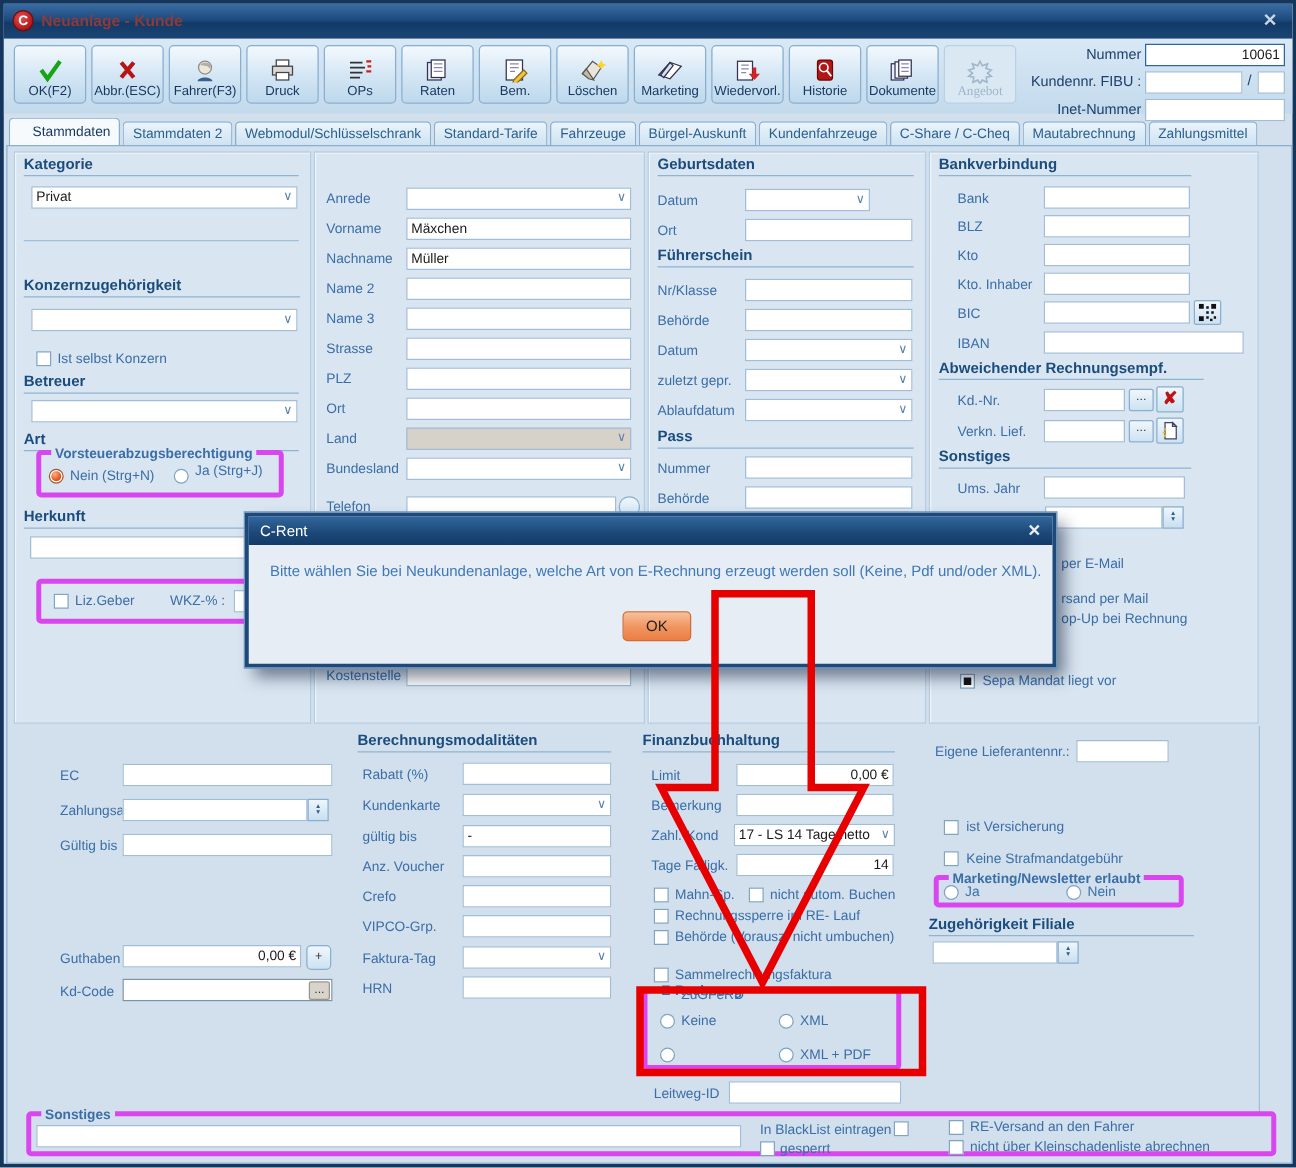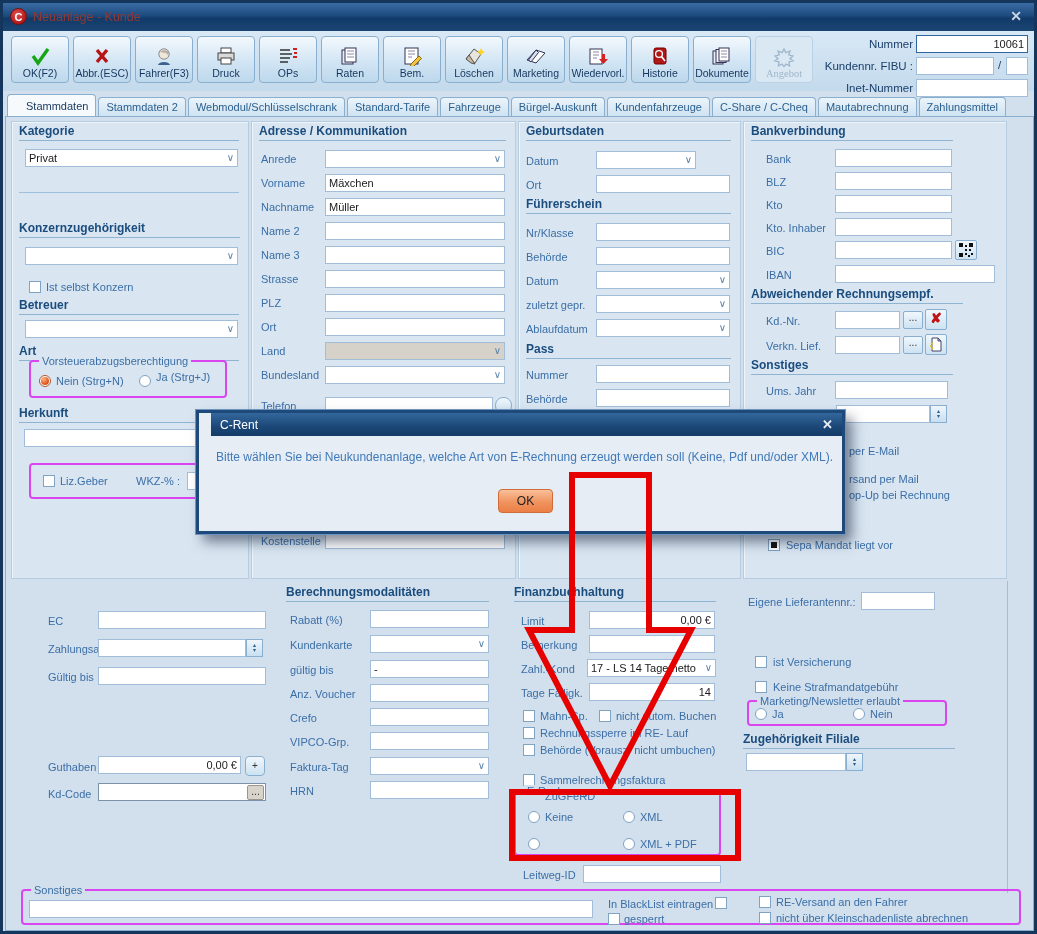--- a/index.html
+++ b/index.html
@@ -1,21 +1,21 @@
 <!DOCTYPE html>
 <html><head>
 <meta charset="utf-8">
 <style>
   html,body{margin:0;padding:0;background:#8ea9c2;font-family:"Liberation Sans",sans-serif;}
   .window{position:relative;width:1037px;height:934px;background:#d2e0ee;border:3px solid #14365c;box-sizing:border-box;overflow:hidden;}
   .abs{position:absolute;}
   
   .titlebar{left:0;top:0;width:100%;height:28px;background:linear-gradient(#3a6ca3 0%,#1d4b7f 45%,#123a68 55%,#1a4573 100%);}
   .logo{left:7px;top:5px;width:17px;height:17px;border-radius:50%;background:radial-gradient(circle at 40% 35%,#e05050,#b51818 70%);border:1px solid #701010;color:#fff;font-size:11px;font-weight:bold;text-align:center;line-height:17px;box-sizing:border-box;}
-  .title{left:30px;top:7px;font-size:12.5px;font-weight:normal;color:#8e3a38;text-align:center;}
+  .title{left:30px;top:7px;font-size:12.5px;font-weight:bold;color:#8e3a38;text-align:center;}
   .winclose{right:12px;top:5px;color:#c9d6e4;font-size:14px;font-weight:bold;cursor:default;}
   
   .toolbar{left:0;top:28px;width:100%;height:60px;background:linear-gradient(#d9e8f5,#c3daec);}
   .tbtn{top:33px;width:58px;height:47px;border:1px solid #89afd0;border-radius:4px;background:linear-gradient(#f3f9fd,#d2e5f4 55%,#bdd8ec);display:flex;flex-direction:column;align-items:center;justify-content:flex-end;padding-bottom:3px;box-sizing:border-box;}
   .tbtn .tlabel{font-size:10.5px;color:#15365e;white-space:nowrap;}
   .tbtn svg{margin-bottom:1px;}
   .tbtn.disabled{background:#dae8f3;border-color:#b9d1e5;font-family:Liberation Serif, serif;}
   .tbtn.disabled .tlabel{color:#9fb6cb;}
   .hfl{font-size:11.5px;color:#1c3f6b;text-align:right;white-space:nowrap;}
   
@@ -32,29 +32,29 @@
   .sel{display:flex;justify-content:space-between;align-items:center;}
   .sel.gray{background:#d6d2ca;}
   .chev{color:#5a82aa;font-size:10px;line-height:1;flex:0 0 auto;}
   .hrline{border-top:1px solid #9fc0da;height:0;}
   .vline{border-left:1px solid #9fc0da;width:0;}
   .cb{width:12px;height:12px;background:#fff;border:1px solid #7fa3c2;box-sizing:border-box;}
   .cb.checked::after{content:"";display:block;width:6px;height:6px;margin:2px;background:#151515;}
   .rad{width:12px;height:12px;border-radius:50%;background:#fff;border:1px solid #7fa3c2;box-sizing:border-box;}
   .rad.on{border-color:#a8552e;}
   .rad.on::after{content:"";display:block;width:8px;height:8px;margin:1px;border-radius:50%;background:radial-gradient(circle at 35% 30%,#ffb184,#e25a20 60%,#c94514);}
-  .fs{border:2px solid #d946ef;border-radius:4px;box-sizing:border-box;}
+  .fs{border:4px solid #d946ef;border-radius:4px;box-sizing:border-box;font-weight:bold;}
   .fs .legend{position:absolute;top:-7px;left:8px;background:#d9e6f2;padding:0 3px;font-size:11px;color:#3b6ea6;white-space:nowrap;}
   .fs.onmain .legend{background:#d2e0ee;}
   .spin{display:inline-flex;flex-direction:column;width:17px;border:1px solid #89afd0;background:linear-gradient(#eff6fb,#c9dff0);box-sizing:border-box;align-items:center;justify-content:center;color:#2b5f8e;}
   .spin span{font-size:6px;line-height:5px;}
   .sbtn{border:1px solid #89afd0;background:linear-gradient(#f0f7fc,#cde2f2);font-size:10px;color:#333;text-align:center;box-sizing:border-box;border-radius:2px;}
   .redx{color:#c01414;font-weight:bold;font-size:14px;line-height:17px;}
   
-  .modal{left:193px;top:407px;width:649px;height:124px;z-index:50;border:3px solid #1d4a7a;outline:1px solid #6c94bd;background:#e7edf5;box-shadow:7px 8px 12px rgba(8,20,45,.5);box-sizing:border-box;padding-left:12px;}
+  .modal{left:193px;top:407px;width:649px;height:124px;z-index:50;border:3px solid #1d4a7a;outline:1px solid #6c94bd;background:#e7edf5;box-shadow:7px 8px 12px rgba(8,20,45,.5);box-sizing:border-box;}
   .modal-tb{height:23px;background:linear-gradient(#33679c,#1b4777 60%,#143b67);display:flex;justify-content:space-between;align-items:center;padding:0 9px;}
   .modal-title{color:#fff;font-size:12px;}
   .modal-x{color:#e8eef5;font-weight:bold;font-size:13px;}
   .modal-msg{position:absolute;left:17px;top:37px;font-size:12px;color:#3f79b8;white-space:nowrap;}
   .okbtn{position:absolute;left:299px;top:76px;width:55px;height:24px;background:linear-gradient(#f9c09a,#f0935e 55%,#eb7f46);border:1px solid #cf6d38;border-radius:4px;color:#222;font-size:12px;text-align:center;line-height:22px;box-sizing:border-box;}
   .overlay{position:absolute;left:0;top:0;z-index:60;pointer-events:none;}
   .frag{font-size:11px;color:#3b6ea6;white-space:nowrap;}
 </style>
 </head>
 <body>
@@ -218,21 +218,20 @@
   <span class="abs lbl" style="left:153px;top:368px">Ja (Strg+J)</span>
   <div class="abs hdr" style="left:16px;top:403px;width:220px">Herkunft</div>
   <div class="abs inp" style="left:21px;top:426px;width:215px"></div>
   <div class="abs fs" style="left:26px;top:460px;width:196px;height:36px"></div>
   <span class="abs cb" style="left:40px;top:472px"></span>
   <span class="abs lbl" style="left:57px;top:472px">Liz.Geber</span>
   <span class="abs lbl" style="left:133px;top:472px">WKZ-% :</span>
   <div class="abs inp" style="left:184px;top:469px;width:36px"></div>
 
   <div class="abs panel" style="left:248px;top:118px;width:263px;height:456px"></div>
-  <div class="abs hdr" style="left:256px;top:121px;width:247px">Adresse / Kommunikation</div>
   <span class="abs lbl" style="left:258px;top:150px">Anrede</span>
   <div class="abs inp sel" style="left:322px;top:147px;width:180px">
       <span></span>
       <span class="chev">∨</span>
     </div>
   <span class="abs lbl" style="left:258px;top:174px">Vorname</span>
   <div class="abs inp" style="left:322px;top:171px;width:180px">Mäxchen</div>
   <span class="abs lbl" style="left:258px;top:198px">Nachname</span>
   <div class="abs inp" style="left:322px;top:195px;width:180px">Müller</div>
   <span class="abs lbl" style="left:258px;top:222px">Name 2</span>

